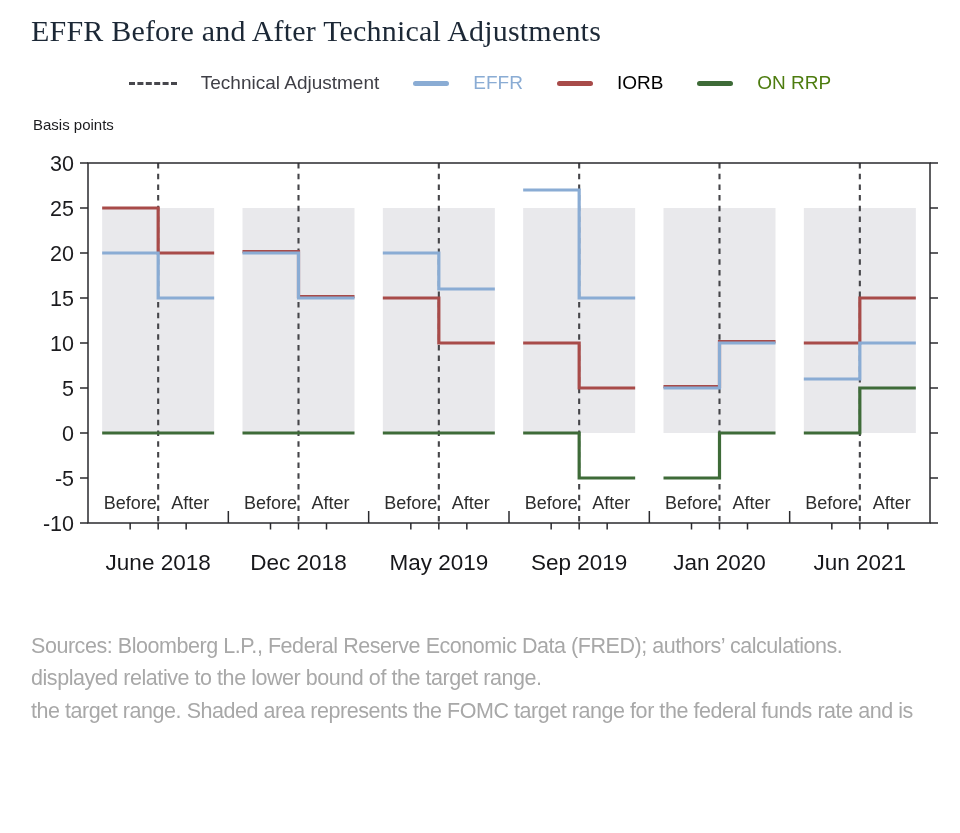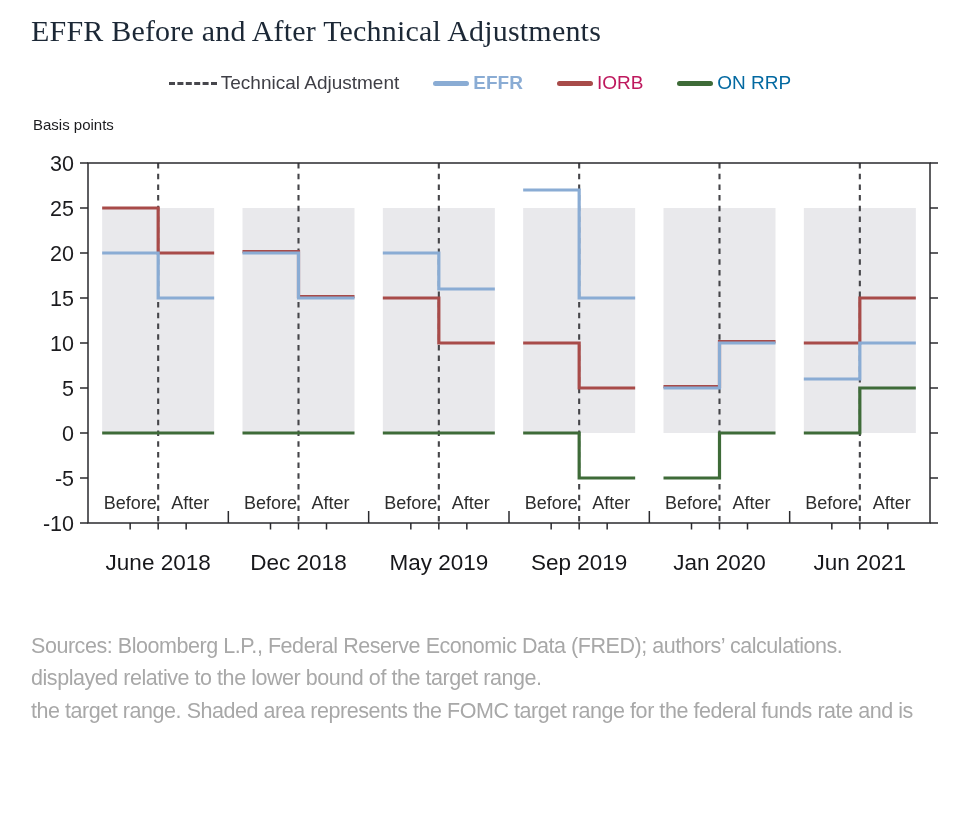--- a/index.html
+++ b/index.html
@@ -3,50 +3,50 @@
 <meta charset="utf-8">
 <style>
   html,body{margin:0;padding:0;background:#ffffff;}
   .page{position:relative;width:960px;height:833px;background:#ffffff;overflow:hidden;
         font-family:"Liberation Sans",sans-serif;}
   .title{position:absolute;left:31px;top:14px;margin:0;
          font-family:"Liberation Serif",serif;font-weight:400;font-size:30px;
          color:#1c2836;letter-spacing:0.2px;white-space:nowrap;}
   .legend{position:absolute;left:0;top:72px;width:960px;display:flex;
           justify-content:center;align-items:center;gap:34px;}
-  .legend-item{display:flex;align-items:center;gap:4px;font-size:19px;white-space:nowrap;}
+  .legend-item{display:flex;align-items:center;gap:24px;font-size:19px;white-space:nowrap;}
   .swatch-line{display:inline-block;width:36px;height:0;border-top:5px solid;border-radius:3px;}
   .swatch-dash{display:inline-block;width:48px;height:0;border-top:3.5px dashed;}
   .axis-unit{position:absolute;left:33px;top:116px;font-size:15px;color:#1b1b1e;}
   #chart{position:absolute;left:0;top:0;}
   #chart text{font-family:"Liberation Sans",sans-serif;}
   .footer{position:absolute;left:31px;top:630px;width:918px;font-size:21.5px;
           line-height:32.4px;color:#a8a8a8;letter-spacing:-0.45px;}
 </style>
 </head>
 <body>
 
 <div class="page">
   <h1 class="title">EFFR Before and After Technical Adjustments</h1>
   <div class="legend" id="legend">
       <span class="legend-item">
         <span class="swatch-dash" style="border-top-color: rgb(71, 71, 77);"></span>
         <span style="color: rgb(63, 63, 70);">Technical Adjustment</span>
       </span>
       <span class="legend-item">
         <span class="swatch-line" style="border-top-color: rgb(138, 172, 212);"></span>
-        <span style="color: rgb(138, 172, 212); font-weight: bold;">EFFR</span>
+        <span style="color: rgb(138, 172, 212);">EFFR</span>
       </span>
       <span class="legend-item">
         <span class="swatch-line" style="border-top-color: rgb(168, 75, 73);"></span>
-        <span style="color: #be185d;">IORB</span>
+        <span style="color: #000000;">IORB</span>
       </span>
       <span class="legend-item">
         <span class="swatch-line" style="border-top-color: rgb(62, 107, 56);"></span>
-        <span style="color: #0369a1; text-align: center;">ON RRP</span>
+        <span style="color: #4d7c0f; text-align: center;">ON RRP</span>
       </span>
     </div>
   <div class="axis-unit">Basis points</div>
   <svg id="chart" width="960" height="600" viewBox="0 0 960 600">
       <rect x="102.16666666666669" y="208" width="112" height="225" fill="#e9e9ec"></rect>
       <rect x="242.5" y="208" width="112" height="225" fill="#e9e9ec"></rect>
       <rect x="382.83333333333337" y="208" width="112" height="225" fill="#e9e9ec"></rect>
       <rect x="523.1666666666667" y="208" width="112" height="225" fill="#e9e9ec"></rect>
       <rect x="663.5" y="208" width="112" height="225" fill="#e9e9ec"></rect>
       <rect x="803.8333333333334" y="208" width="112" height="225" fill="#e9e9ec"></rect>

